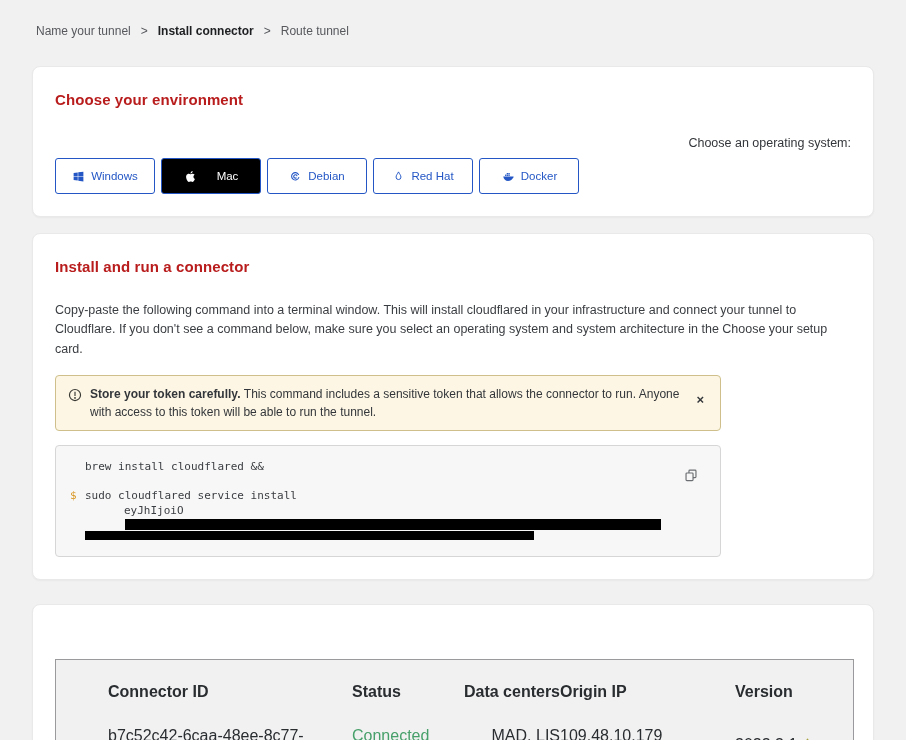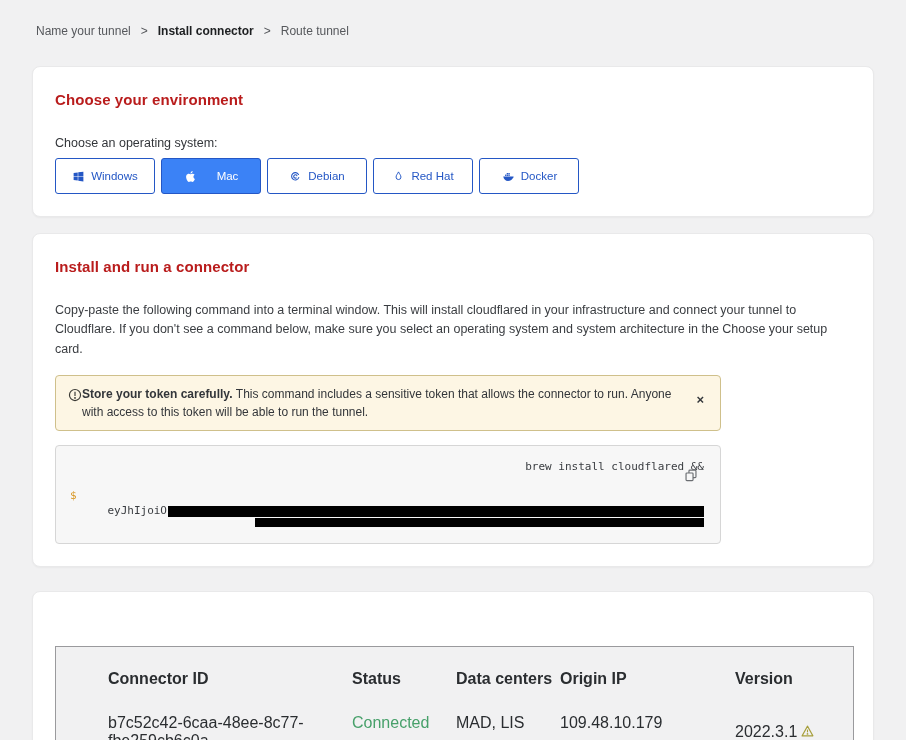--- a/index.html
+++ b/index.html
@@ -29,47 +29,47 @@
     border-radius:8px;
     box-shadow:0 1px 2px rgba(0,0,0,0.04);
     padding:24px 22px 22px 22px;
   }
   .card-1 { margin-top:28px; }
   .card-2 { margin-top:16px; }
   .card-3 { margin-top:24px; }
 
   h2.card-title { font-size:15px; font-weight:700; color:#b91c1c; letter-spacing:.1px; }
 
-  .os-label { margin-top:28px; font-size:12.5px; color:#33363a; }
+  .os-label { margin-top:28px; font-size:12.5px; color:#33363a;text-align:right; }
   .os-row { margin-top:8px; display:flex; gap:6px; }
   .os-btn {
     width:100px; height:24px;
     display:flex; align-items:center; justify-content:center; gap:6px;
     background:#ffffff;
     border:1px solid #2457c5;
     border-radius:3px;
     color:#2457c5;
     font-size:11.5px;
     font-family:"Liberation Sans", sans-serif;
     cursor:pointer;
     padding:17px;
   }
-  .os-btn.selected { background:#3b82f6; color:#ffffff;gap:20px; }
+  .os-btn.selected { background:#000000; color:#ffffff;gap:20px; }
   .os-btn svg { display:block; }
 
   .card-desc { margin-top:26px; line-height:1.55; color:#3a3d41; max-width:800px; }
 
   .alert {
     margin-top:16px;
     width:666px;
     background:#fdf6e4;
     border:1px solid #cfc08b;
     border-radius:4px;
     padding:9px 12px 9px 12px;
-    display:flex; align-items:flex-start; gap:0;
+    display:flex; align-items:flex-start; gap:8px;
     font-size:12px; line-height:1.5; color:#33363a;
   }
   .alert .alert-icon { flex:0 0 auto; margin-top:3px; }
   .alert .alert-text { flex:1 1 auto; }
   .alert .alert-title { font-weight:700; }
   .alert .alert-close {
     flex:0 0 auto; border:none; background:none;
     font-size:13px; font-weight:700; color:#33363a;
     cursor:pointer; margin-top:8px; padding:0 4px; line-height:1;
   }
@@ -79,24 +79,24 @@
     margin-top:14px;
     width:666px;
     background:#f7f7f7;
     border:1px solid #d6d6d6;
     border-radius:4px;
     padding:14px 16px 16px 14px;
     font-family:"DejaVu Sans Mono", monospace;
     font-size:11px;
     color:#3a3d41;
   }
-  .t-line { display:flex;justify-content:space-between; }
+  .t-line { display:flex; }
   .t-prompt { width:15px; flex:0 0 auto; color:#d99a2b; }
   .t-line.gap { margin-top:16px; }
-  .t-token-line { margin-top:2px; }
+  .t-token-line { margin-top:2px;gap:39px; }
   .redact-bar { display:inline-block; background:#000; vertical-align:middle; }
   .redact-1 { width:536px; height:11px; margin-left:1px; }
   .redact-2 { width:449px; height:9px; margin-top:1px; }
   .copy-btn {
     position:absolute; top:22px; right:22px;
     border:none; background:none; padding:0; cursor:pointer;
   }
 
   .connectors-table {
     margin-top:30px;
@@ -104,21 +104,21 @@
     background:#f1f1f2;
     border:1px solid #9a9a9d;
     padding:23px 0 9px 0;
     font-size:16px;
   }
   .tbl-row { display:flex; padding-left:52px; }
   .tbl-row.head { font-weight:700; color:#2a2d30; }
   .tbl-row.body { margin-top:26px; color:#2a2d30; }
   .col-id { width:244px; }
   .col-status { width:104px; }
-  .col-dc { width:104px; }
+  .col-dc { width:104px;text-align:right; }
   .col-ip { width:175px; }
   .col-version { flex:1; display:flex; align-items:center; gap:4px; }
   .status-connected { color:#47a06a; }
 </style>
 </head>
 <body>
 
 <nav class="breadcrumb">
   <span class="crumb">Name your tunnel</span>
   <span class="sep">&gt;</span>
@@ -207,20 +207,21 @@
     <button class="alert-close">×</button>
   </div>
 
   <div class="terminal">
     <div class="t-line">
       <span class="t-prompt"></span>
       <span>brew install cloudflared &amp;&amp;</span>
     </div>
     <div class="t-line gap">
       <span class="t-prompt">$</span>
+      <span>sudo cloudflared service install</span>
     </div>
     <div class="t-line t-token-line">
       <span class="t-prompt"></span>
       <span><span>eyJhIjoiO</span><span class="redact-bar redact-1"></span></span>
     </div>
     <div class="t-line">
       <span class="t-prompt"></span>
       <span class="redact-bar redact-2"></span>
     </div>
     <button class="copy-btn">

